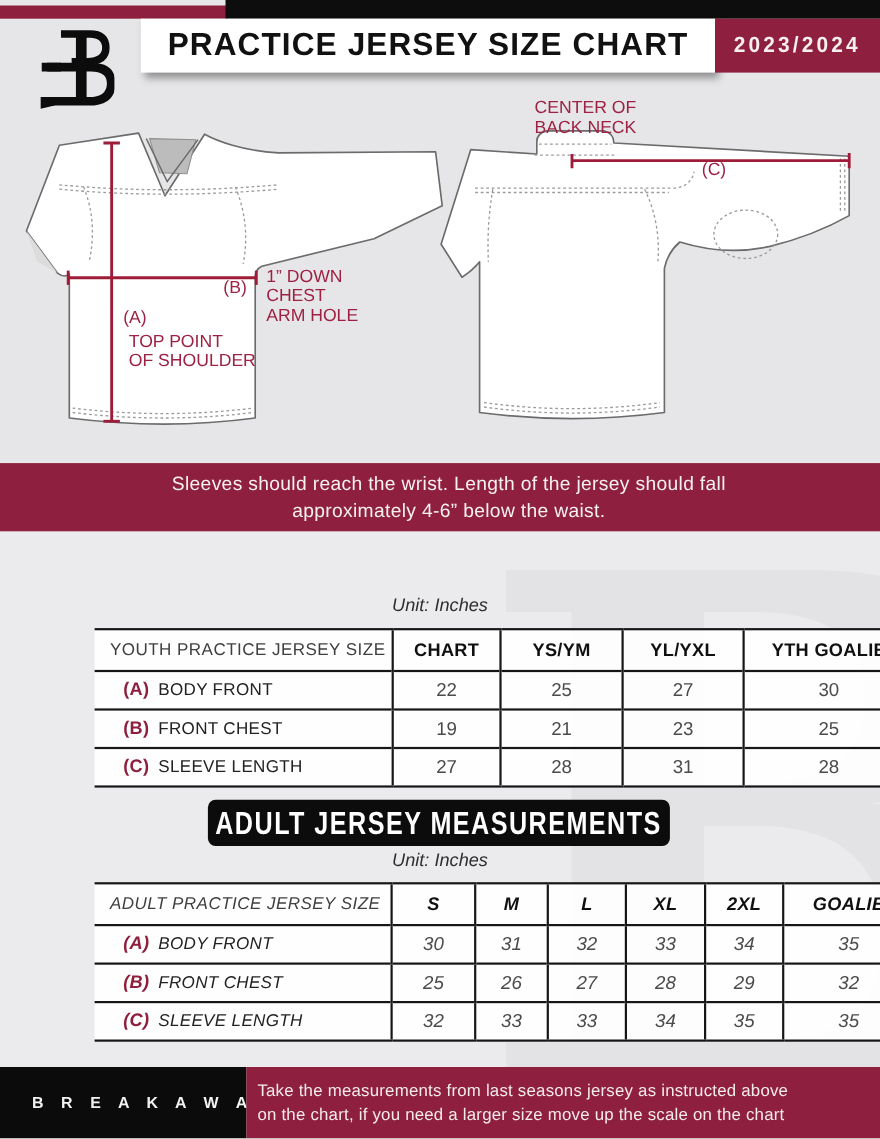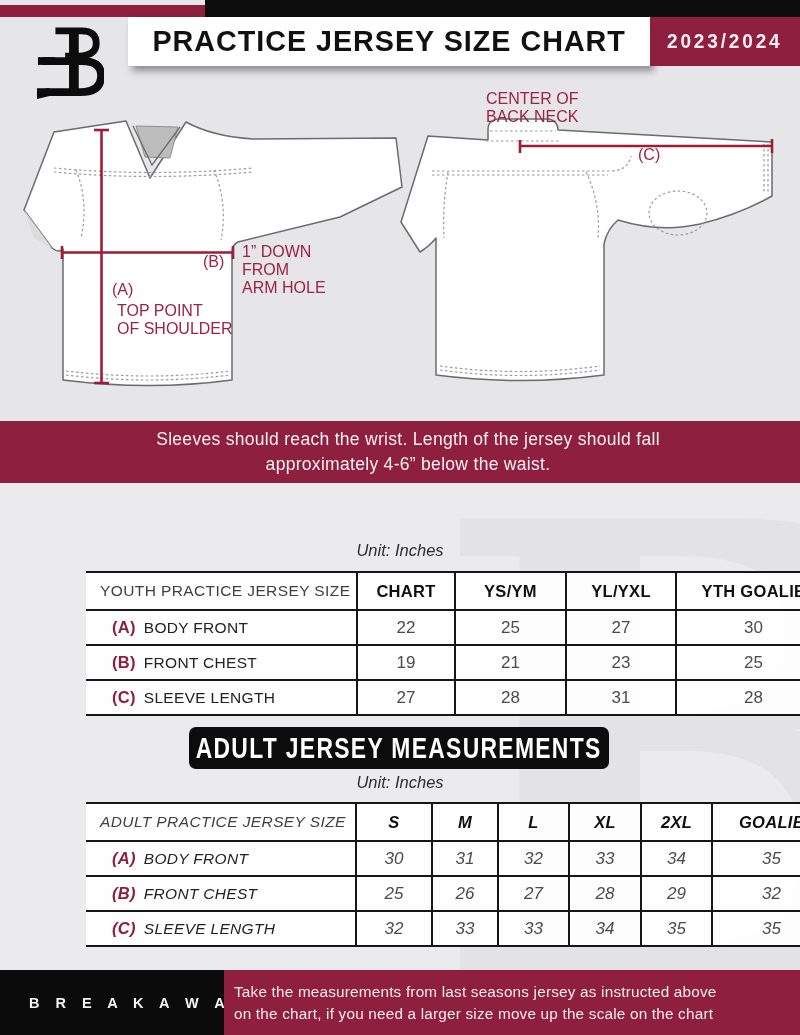--- a/index.html
+++ b/index.html
@@ -192,21 +192,21 @@
     </svg>
 
     <div class="anno anno-a-key key">(A)</div>
     <div class="anno anno-a-note note">
       <div>TOP POINT</div>
       <div>OF SHOULDER</div>
     </div>
     <div class="anno anno-b-key key">(B)</div>
     <div class="anno anno-b-note note">
       <div>1” DOWN</div>
-      <div>FROM</div>
+      <div>CHEST</div>
       <div>ARM HOLE</div>
     </div>
     <div class="anno anno-c-key key">(C)</div>
     <div class="anno anno-c-note note">
       <div>CENTER OF</div>
       <div>BACK NECK</div>
     </div>
   </div>
 
   <div class="notice">

